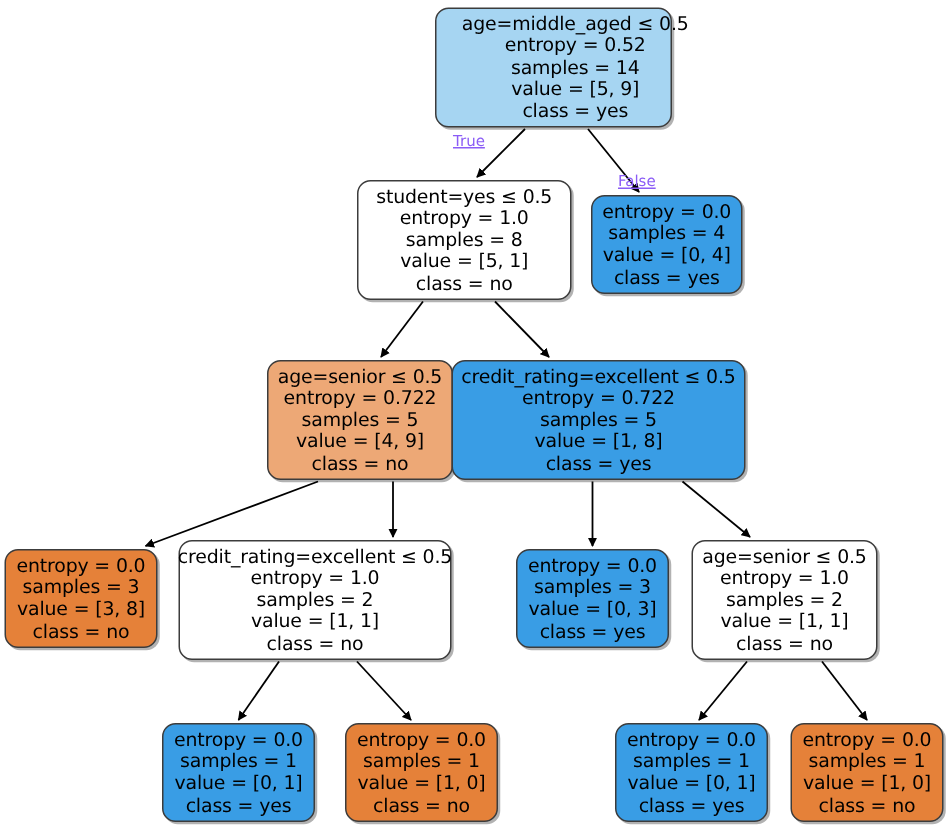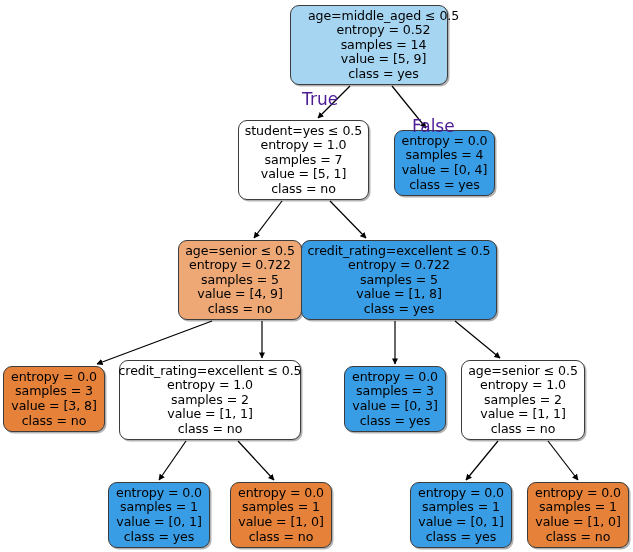--- a/index.html
+++ b/index.html
@@ -38,23 +38,24 @@
     line-height: 14.6px;
     letter-spacing: -0.1px;
     white-space: nowrap;
     box-shadow: 1.5px 1.5px 0 rgba(0,0,0,0.30);
   }
   .node .line {
     display: block;
   }
   .edge-label {
     position: absolute;
-    font-size: 17px;
-    color: #4c1d95;
+    font-size: 10px;
+    color: #8b5cf6;
     white-space: nowrap;
+    text-decoration: underline;
   }
 </style>
 </head>
 <body>
 
 <div id="canvas">
   <svg id="edges" viewBox="0 0 633 552">
     <defs>
       <marker id="arrow" viewBox="0 0 10 10" refX="9" refY="5" markerWidth="5.2" markerHeight="5.2" orient="auto-start-reverse">
         <path d="M 0 0 L 10 5 L 0 10 z" fill="#000000"></path>
@@ -76,24 +77,24 @@
       </g>
   </svg>
   <div id="node-layer">
       <div class="node" style="left: 290px; top: 5px; width: 158px; height: 80px; background: rgb(166, 213, 242); padding-left: 29px;">
         <span class="line">age=middle_aged ≤ 0.5</span>
         <span class="line">entropy = 0.52</span>
         <span class="line">samples = 14</span>
         <span class="line">value = [5, 9]</span>
         <span class="line">class = yes</span>
       </div>
-      <div class="node" style="left: 238px; top: 120px; width: 131px; height: 80px; background: rgb(255, 255, 255);">
+      <div class="node" style="left: 238px; top: 120px; width: 143px; height: 80px; background: rgb(255, 255, 255);">
         <span class="line">student=yes ≤ 0.5</span>
         <span class="line">entropy = 1.0</span>
-        <span class="line">samples = 7</span>
+        <span class="line">samples = 8</span>
         <span class="line">value = [5, 1]</span>
         <span class="line">class = no</span>
       </div>
       <div class="node" style="left: 394px; top: 130px; width: 101px; height: 66px; background: rgb(57, 157, 229);">
         <span class="line">entropy = 0.0</span>
         <span class="line">samples = 4</span>
         <span class="line">value = [0, 4]</span>
         <span class="line">class = yes</span>
       </div>
       <div class="node" style="left: 178px; top: 240px; width: 124px; height: 80px; background: rgb(237, 168, 118);">

